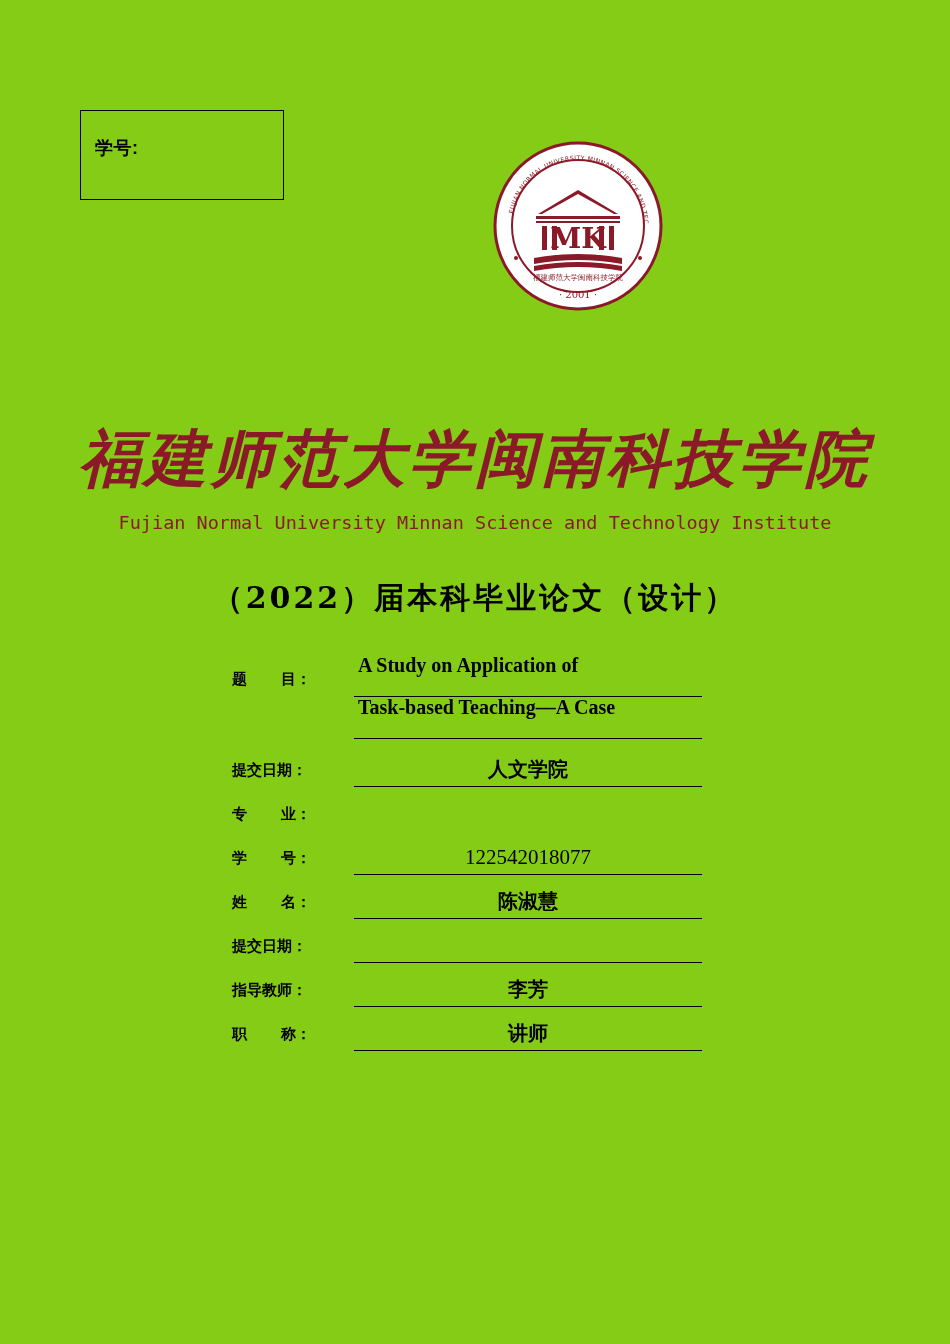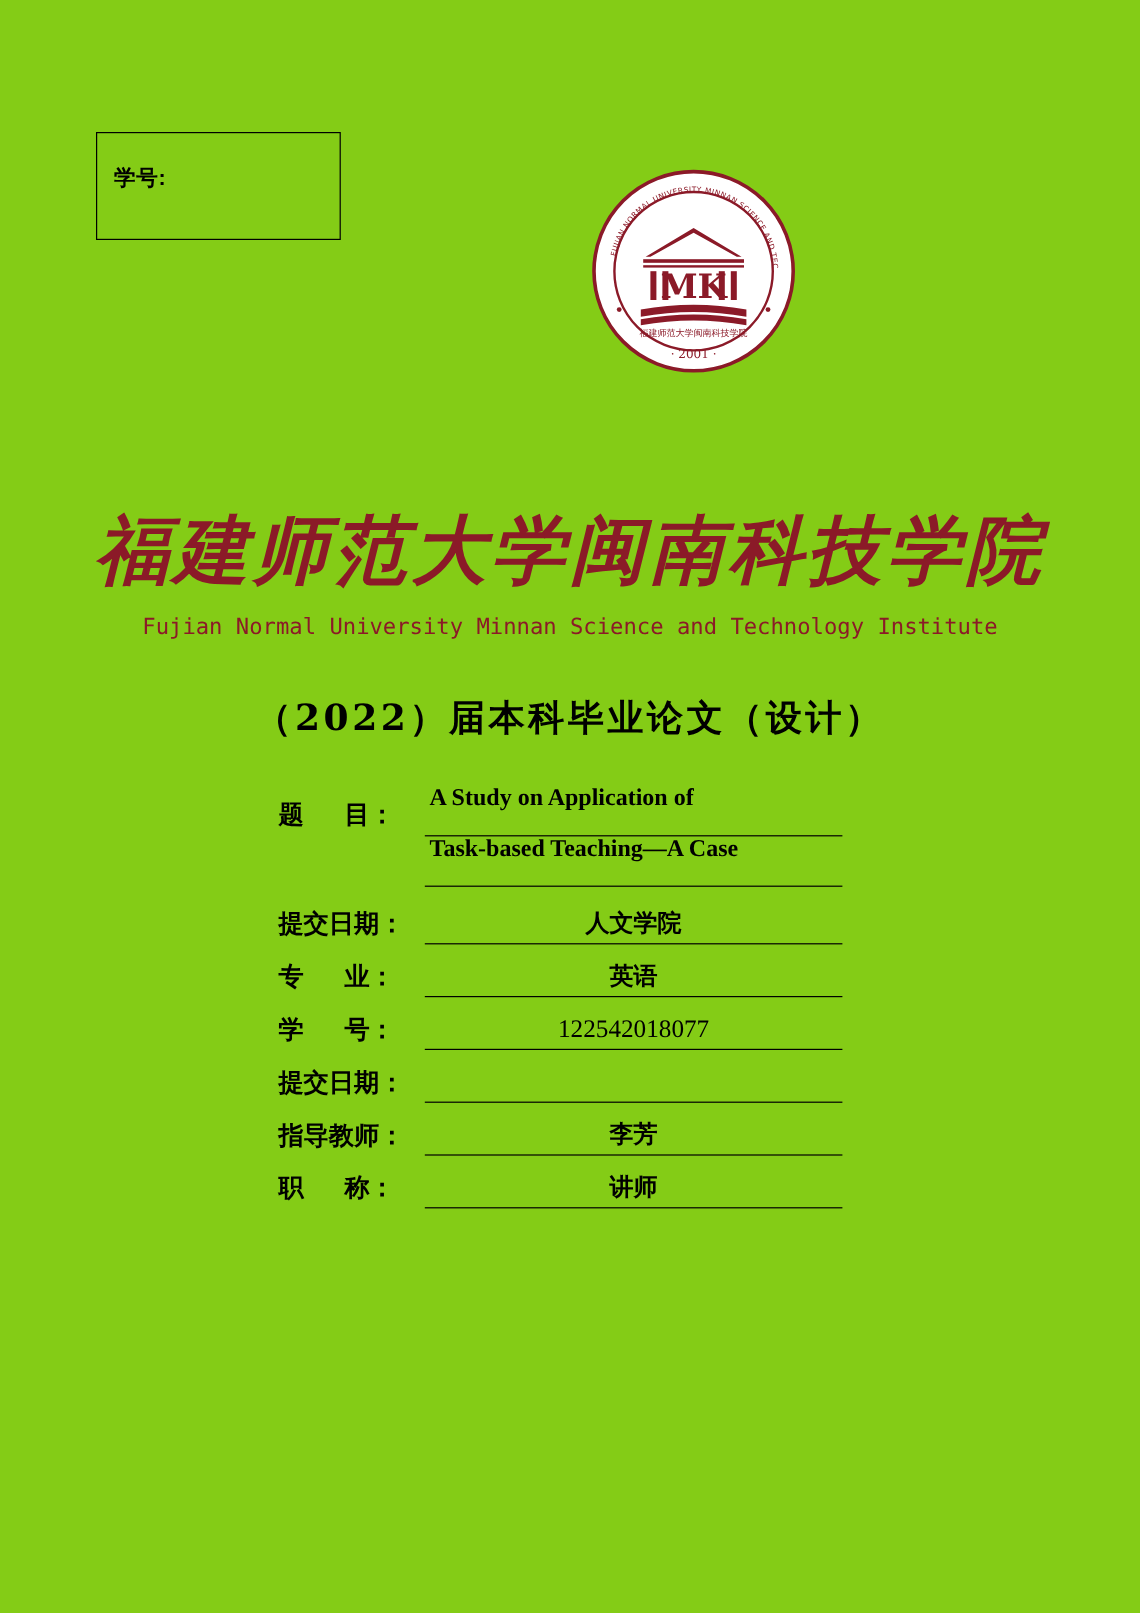--- a/index.html
+++ b/index.html
@@ -105,21 +105,21 @@
   .field-row {
     display: flex;
     align-items: flex-end;
     margin-bottom: 4px;
     height: 40px;
   }
   .field-label {
     width: 122px;
     flex: 0 0 122px;
     font-family: "DejaVu Serif", serif;
-    font-size: 21px;
+    font-size: 15px;
     font-weight: bold;
     letter-spacing: 0px;
     white-space: nowrap;
     line-height: 34px;
   }
   .field-label .sp { display: inline-block; width: 34px; }
   .field-value {
     flex: 1;
     border-bottom: 1.5px solid #000;
     text-align: center;
@@ -240,30 +240,35 @@
       <div class="field-label">
         <span>提交日期</span><span>：</span>
       </div>
       <div class="field-value cn">人文学院</div>
     </div>
 
     <div class="field-row">
       <div class="field-label">
         <span>专</span><span class="sp"></span><span>业：</span>
       </div>
-      <div class="field-value cn">英语</div>
     </div>
 
     <div class="field-row">
       <div class="field-label">
         <span>学</span><span class="sp"></span><span>号：</span>
       </div>
       <div class="field-value num">122542018077</div>
     </div>
 
+    <div class="field-row">
+      <div class="field-label">
+        <span>姓</span><span class="sp"></span><span>名：</span>
+      </div>
+      <div class="field-value cn">陈淑慧</div>
+    </div>
 
     <div class="field-row">
       <div class="field-label">
         <span>提交日期</span><span>：</span>
       </div>
       <div class="field-value empty"></div>
     </div>
 
     <div class="field-row">
       <div class="field-label">

